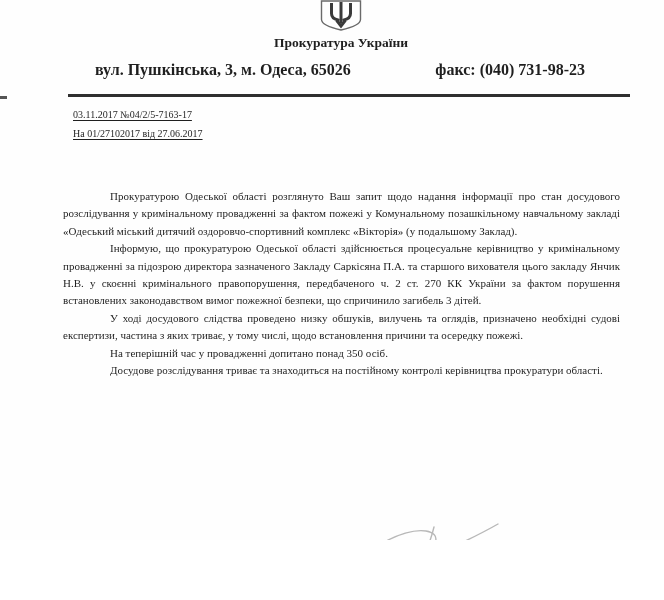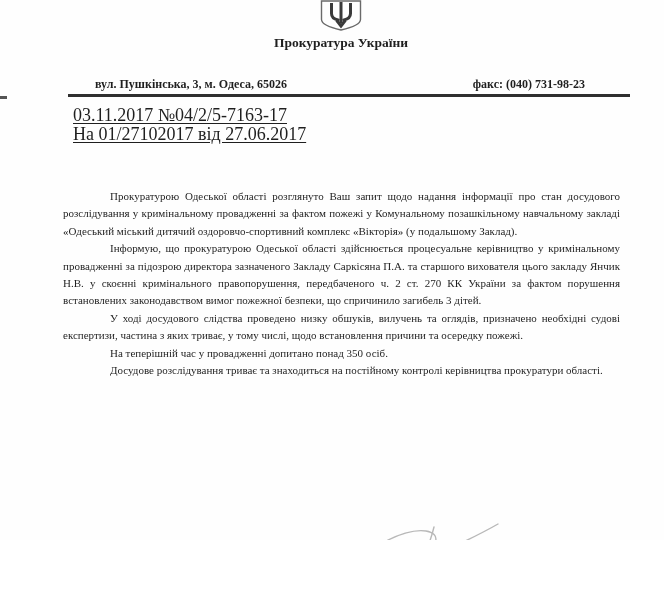--- a/index.html
+++ b/index.html
@@ -40,27 +40,27 @@
     margin-top: 1px;
     font-weight: bold;
     font-size: 21.5px;
     line-height: 23px;
     letter-spacing: 0.4px;
     white-space: nowrap;
   }
 
   .addr-row {
     position: absolute;
-    left: 95px; top: 77px;
+    left: 95px; top: 61px;
     width: 490px;
     display: flex;
     justify-content: space-between;
     align-items: center;
     font-weight: bold;
-    font-size: 12px;
+    font-size: 16px;
   }
 
   .rule {
     position: absolute;
     left: 68px; top: 94px;
     width: 562px;
     height: 3px;
     border-top: 1.5px solid var(--rule, #2f2f2f);
     border-bottom: 2.5px solid var(--rule, #2f2f2f);
   }
@@ -68,21 +68,21 @@
     position: absolute;
     left: 0; top: 96px;
     width: 7px; height: 2.5px;
     background: #555555;
   }
 
   
   .refs {
     position: absolute;
     left: 73px; top: 106px;
-    font-size: 18px;
+    font-size: 10px;
     line-height: 18.5px;
   }
   .ref-line {
     text-decoration: underline;
     text-underline-offset: 2px;
     white-space: nowrap;
   }
 
   
   .body-text {

